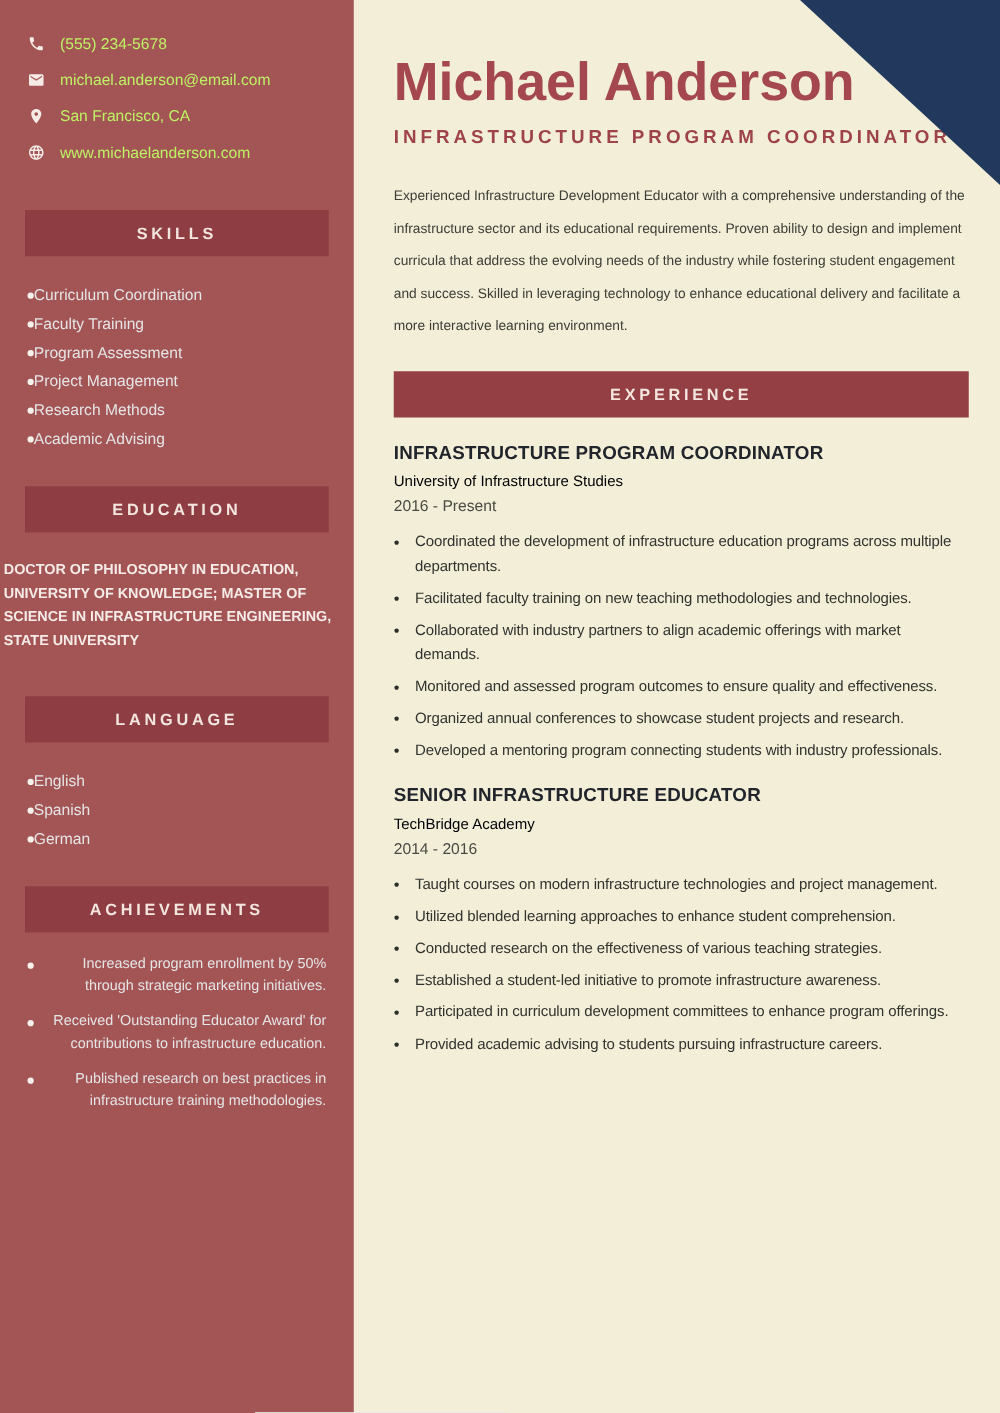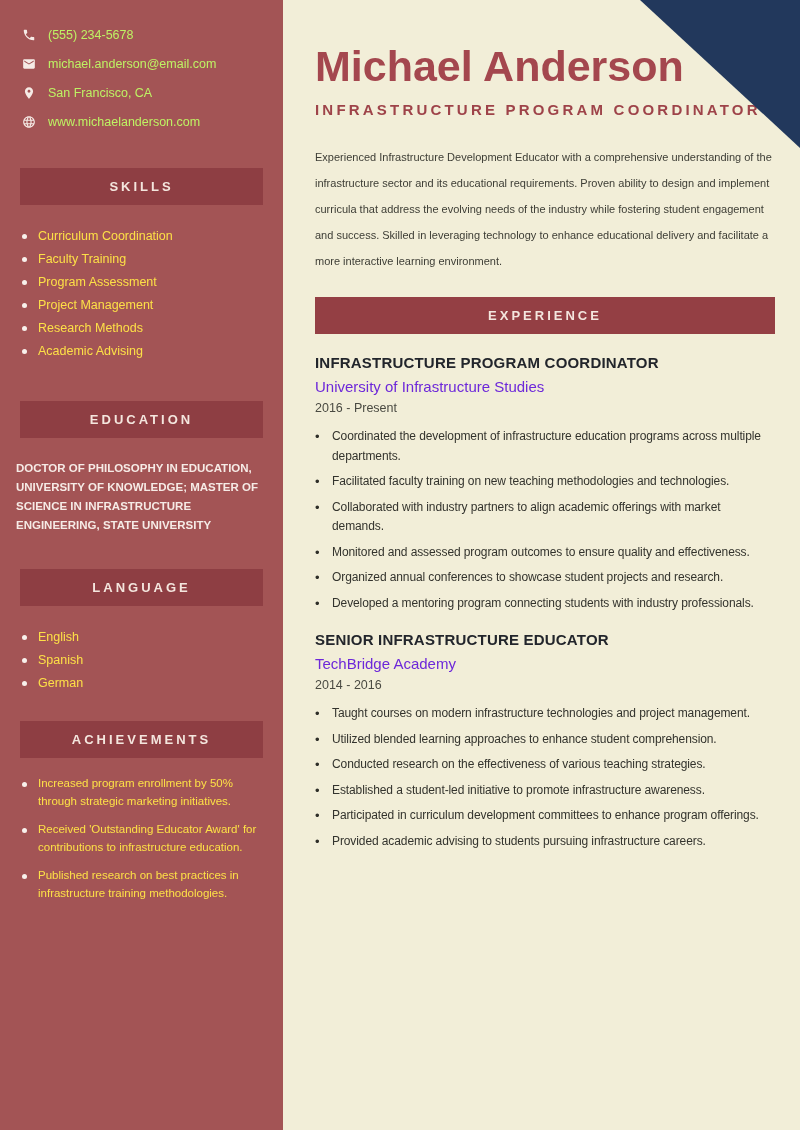--- a/index.html
+++ b/index.html
@@ -32,35 +32,36 @@
     color:#bef264;font-size:12.5px;
   }
   .contact-row svg{flex:0 0 14px;width:14px;height:14px;fill:#F6EBE6;}
   .side-bar-header{
     margin:0 20px;height:37px;
     background:#8E3E43;
     display:flex;align-items:center;justify-content:center;
     color:#F4E6DE;font-size:13px;font-weight:bold;letter-spacing:3px;
   }
   .m-skills{margin-top:36px;}
-  .m-education{margin-top:42px;}
+  .m-education{margin-top:30px;}
   .m-language{margin-top:34px;}
   .m-achievements{margin-top:30px;}
   .side-list{list-style:none;margin:23px 0 0;padding:0 22px;}
   .side-list li{
-    display:flex;gap:11px;
-    font-size:12.5px;line-height:16px;color:#fde047;
+    display:flex;
+    font-size:12.5px;line-height:16px;color:#e5e5e5;
     margin-bottom:7px;
+    text-align:right;
   }
   .side-list .dot{
     flex:0 0 5px;width:5px;height:5px;border-radius:50%;
     background:#F8F1EC;margin-top:6px;
   }
   .edu-text{
-    margin:21px 0 0;padding:0 16px;
+    margin:21px 0 0;padding:0 3px;
     color:#F6EBE6;font-size:11.5px;font-weight:bold;line-height:19px;
   }
   .ach-list{margin-top:17px;}
   .ach-list li{font-size:11.5px;line-height:17.5px;margin-bottom:11px;}
   .ach-list .dot{margin-top:7px;}
   
   .main{
     position:absolute;left:283px;top:0;
     width:517px;height:100%;
     box-sizing:border-box;
@@ -91,21 +92,21 @@
     margin-top:23px;height:37px;
     background:#943F44;
     display:flex;align-items:center;justify-content:center;
     color:#F4E6DE;font-size:13px;font-weight:bold;letter-spacing:3px;
   }
   .job{margin-top:20px;}
   .job + .job{margin-top:18px;}
   .job-title{
     margin:0;font-size:15px;font-weight:bold;color:#22252B;letter-spacing:0.2px;
   }
-  .job-company{margin-top:7px;font-size:15px;color:#6d28d9;}
+  .job-company{margin-top:7px;font-size:12px;color:#000000;}
   .job-dates{margin-top:6px;font-size:12.5px;color:#4A4A42;}
   .bullets{list-style:none;margin:12px 0 0;padding:0;}
   .bullets li{
     display:flex;gap:0;
     font-size:12px;line-height:19.5px;letter-spacing:-0.1px;
     color:#33332D;margin-bottom:6px;
   }
   .bullets .bdot{
     flex:0 0 17px;width:17px;color:#2E2E28;font-size:13px;
   }

